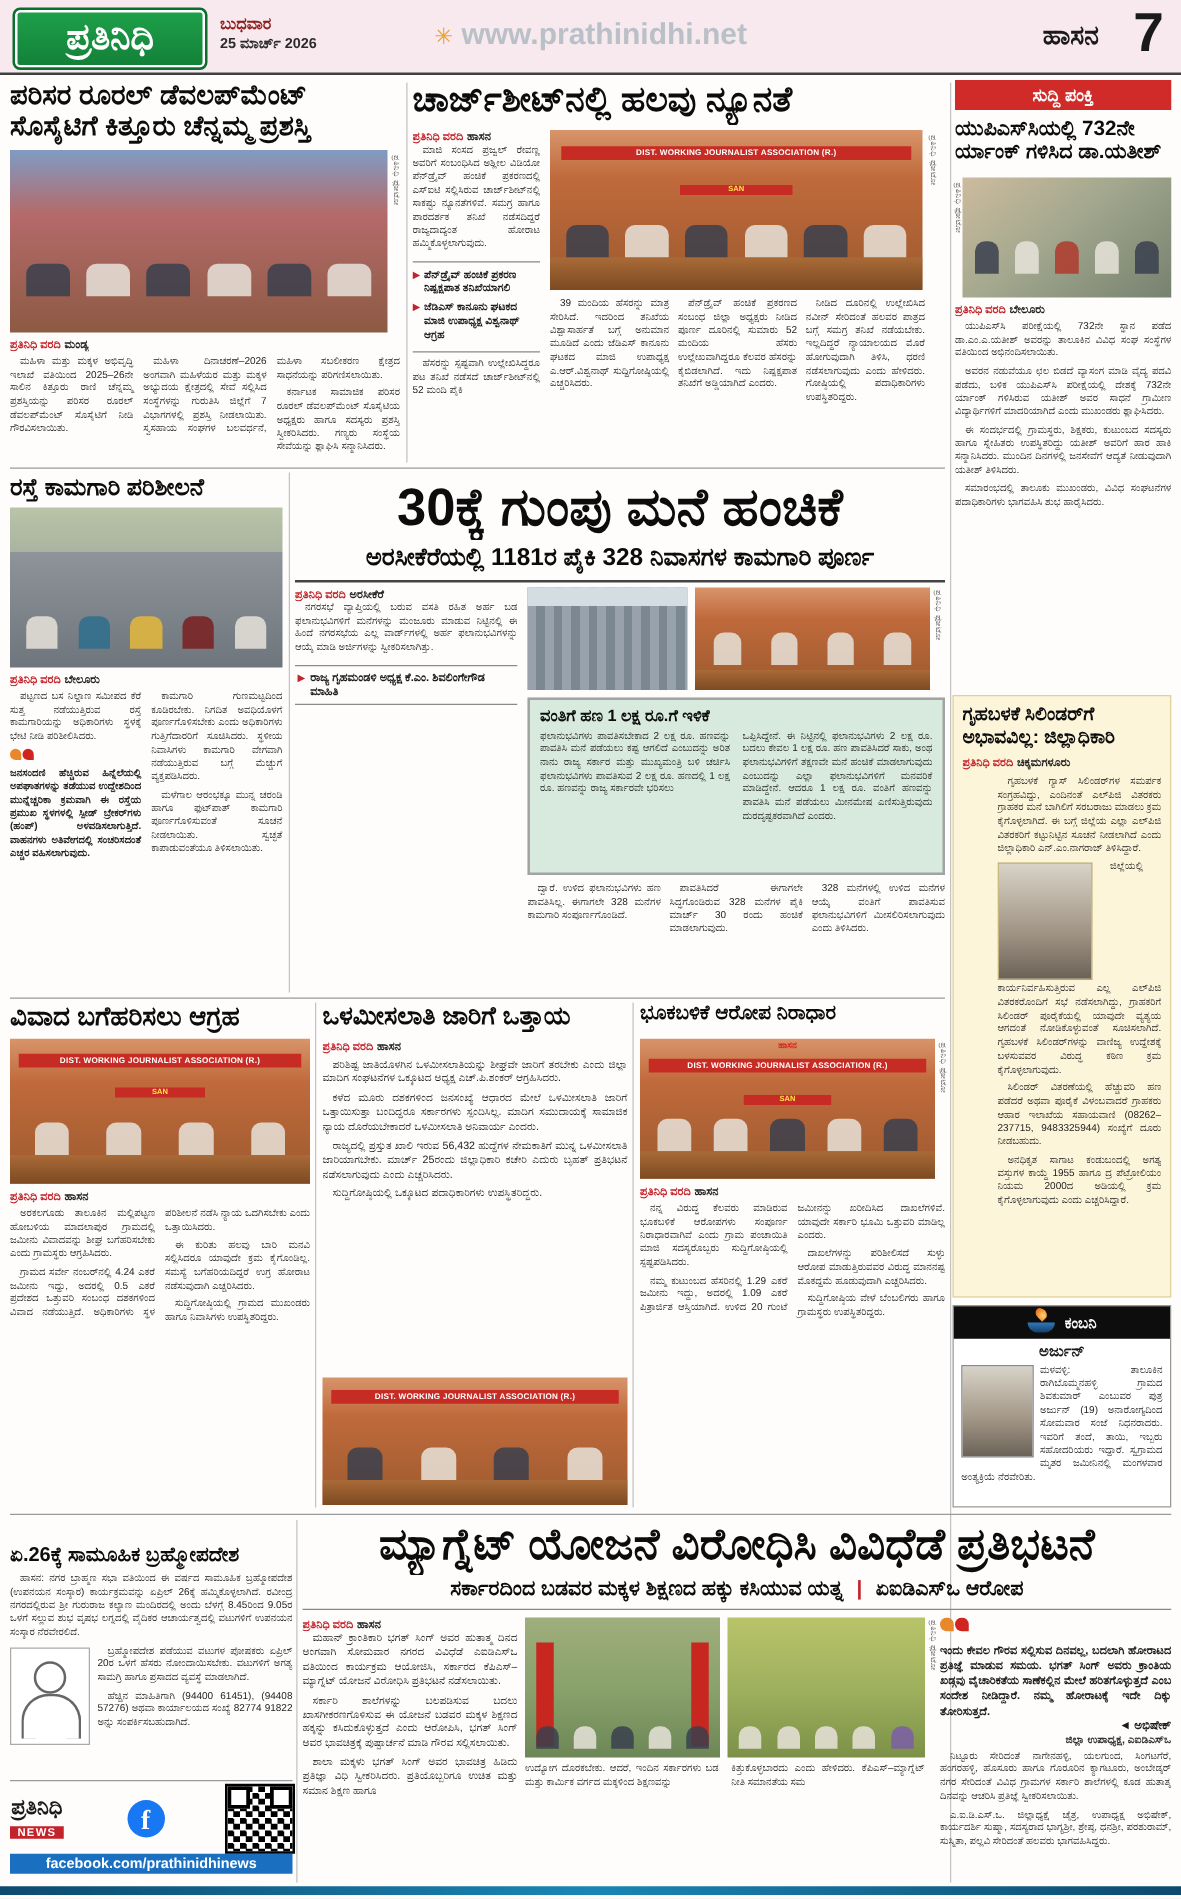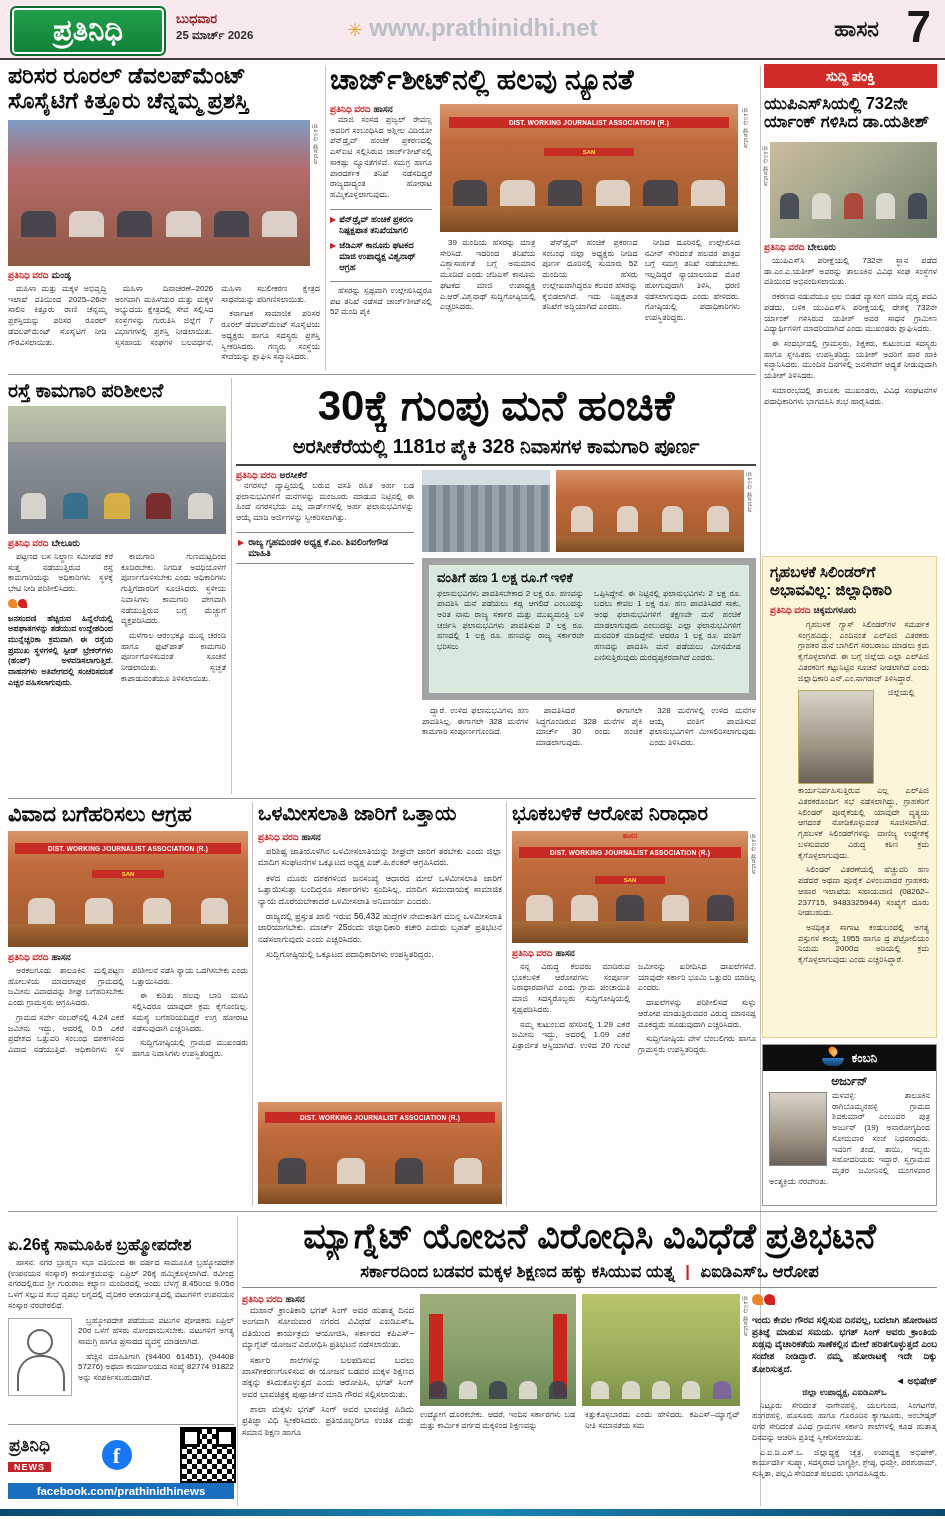--- a/index.html
+++ b/index.html
@@ -35,21 +35,21 @@
          display:flex;gap:4px;font-size:9px;font-weight:bold;line-height:1.25;}
   .tri{color:#c3232a;font-size:8px;line-height:1.4;}
   .qdrop{display:inline-block;width:9px;height:9px;border-radius:50% 50% 0 50%;background:#e8872c;vertical-align:top;}
   .qdrop.d2{background:#cf2420;margin-left:1px;}
   .hrule{position:absolute;height:1px;background:#9a9a9a;}
   .vrule{position:absolute;width:1px;background:#c2c2c2;}
   .headrule{height:2px;background:#3f3f3f;}
   .colbox{column-gap:8px;}
   .bullets{border-top:1px solid #888;border-bottom:1px solid #888;padding:4px 0;margin:4px 0;}
   .bullet-item{display:flex;gap:3px;font-size:8.5px;font-weight:bold;line-height:1.3;margin-bottom:4px;}
-  .greenbox{background:#d7eadd;border:7px solid #a3a3a3;}
+  .greenbox{background:#d7eadd;border:2px solid #a3a3a3;}
   .cream{background:#fdf5da;border:1px solid #e0d09a;}
   .obit{background:#fff;border:1px solid #999;}
   .obit-head{background:#0d0d0d;color:#fff;display:flex;align-items:center;justify-content:center;gap:8px;height:26px;}
   .diya{position:relative;width:22px;height:15px;}
   .diya::before{content:"";position:absolute;left:7px;top:-5px;width:8px;height:10px;
      background:radial-gradient(circle at 50% 70%,#ffd27a 0%,#ef8b2a 60%,#d8521b 100%);
      border-radius:50% 50% 50% 0;transform:rotate(-45deg);}
   .diya::after{content:"";position:absolute;bottom:0;left:0;width:22px;height:8px;
      background:linear-gradient(#2f79bd,#143f69);border-radius:0 0 11px 11px;}
   .fbc{width:30px;height:30px;border-radius:50%;background:#1877f2;color:#fff;font-weight:bold;text-align:center;
@@ -58,21 +58,21 @@
       outline:2px solid #000;position:relative;}
   .qr::before,.qr::after{content:"";position:absolute;width:12px;height:12px;border:3px solid #000;background:#fff;}
   .qr::before{left:0;top:0;}
   .qr::after{right:0;top:0;}
   .newsbadge{background:#c3232a;color:#fff;font-size:9px;font-weight:bold;padding:0 6px;letter-spacing:1px;}
   .urlbar{background:#1a6fc0;color:#fff;font-size:11.5px;font-weight:bold;text-align:center;padding:2px 0;}
   .illus{float:left;width:62px;height:76px;border:1px solid #aaa;background:#fff;margin:2px 6px 2px 0;position:relative;}
   .illus::before{content:"";position:absolute;left:18px;top:10px;width:22px;height:22px;border-radius:50%;border:2px solid #666;}
   .illus::after{content:"";position:absolute;left:8px;top:36px;width:44px;height:34px;border-radius:22px 22px 0 0;border:2px solid #666;border-bottom:none;}
   .attr-name{font-weight:bold;font-size:9.5px;text-align:right;}
-  .attr-title{font-size:8.5px;text-align:center;color:#333;font-weight:bold;}
+  .attr-title{font-size:8.5px;text-align:right;color:#333;font-weight:bold;}
   .quote-text{font-size:9px;font-weight:bold;line-height:1.35;text-align:justify;}
   .footerbar{background:linear-gradient(90deg,#0d4a6e,#1a86b4,#0d4a6e);}
 </style>
 </head>
 <body>
 
 <div class="page">
 
   <div class="abs" style="left:0;top:0;width:945px;height:58px;background:#f7e9ed;"></div>
   <div class="abs" style="left:10px;top:6px;width:152px;height:46px;background:linear-gradient(180deg,#1fa14a,#128038);border:2px solid #0b6e2f;border-radius:6px;box-shadow:inset 0 0 0 2px #fff;color:#fff;font-weight:bold;font-size:29px;text-align:center;line-height:44px;">ಪ್ರತಿನಿಧಿ</div>
@@ -174,21 +174,21 @@
           <div class="fig"></div>
           <div class="fig"></div>
         </div>
     </div>
     <div class="vcred abs" style="left:-2px;top:52px;height:90px;">ಪ್ರತಿನಿಧಿ ಫೋಟೋ</div>
     <div class="byline abs" style="left:0;top:148px;">
       <span class="bl-label">ಪ್ರತಿನಿಧಿ ವರದಿ</span><span class="bl-place">ಬೇಲೂರು</span>
     </div>
     <div class="body-sm abs" style="left:0;top:162px;width:173px;height:296px;">
       <p>ಯುಪಿಎಸ್‌ಸಿ ಪರೀಕ್ಷೆಯಲ್ಲಿ 732ನೇ ಸ್ಥಾನ ಪಡೆದ ಡಾ.ಎಂ.ಎ.ಯತೀಶ್ ಅವರನ್ನು ತಾಲೂಕಿನ ವಿವಿಧ ಸಂಘ ಸಂಸ್ಥೆಗಳ ವತಿಯಿಂದ ಅಭಿನಂದಿಸಲಾಯಿತು.</p>
-      <p>ರಕರಣದ ನಡುವೆಯೂ ಛಲ ಬಿಡದೆ ವ್ಯಾಸಂಗ ಮಾಡಿ ವೈದ್ಯ ಪದವಿ ಪಡೆದು, ಬಳಿಕ ಯುಪಿಎಸ್‌ಸಿ ಪರೀಕ್ಷೆಯಲ್ಲಿ ದೇಶಕ್ಕೆ 732ನೇ ರ್ಯಾಂಕ್ ಗಳಿಸಿರುವ ಯತೀಶ್ ಅವರ ಸಾಧನೆ ಗ್ರಾಮೀಣ ವಿದ್ಯಾರ್ಥಿಗಳಿಗೆ ಮಾದರಿಯಾಗಿದೆ ಎಂದು ಮುಖಂಡರು ಶ್ಲಾಘಿಸಿದರು.</p>
+      <p>ಅವರನ ನಡುವೆಯೂ ಛಲ ಬಿಡದೆ ವ್ಯಾಸಂಗ ಮಾಡಿ ವೈದ್ಯ ಪದವಿ ಪಡೆದು, ಬಳಿಕ ಯುಪಿಎಸ್‌ಸಿ ಪರೀಕ್ಷೆಯಲ್ಲಿ ದೇಶಕ್ಕೆ 732ನೇ ರ್ಯಾಂಕ್ ಗಳಿಸಿರುವ ಯತೀಶ್ ಅವರ ಸಾಧನೆ ಗ್ರಾಮೀಣ ವಿದ್ಯಾರ್ಥಿಗಳಿಗೆ ಮಾದರಿಯಾಗಿದೆ ಎಂದು ಮುಖಂಡರು ಶ್ಲಾಘಿಸಿದರು.</p>
       <p>ಈ ಸಂದರ್ಭದಲ್ಲಿ ಗ್ರಾಮಸ್ಥರು, ಶಿಕ್ಷಕರು, ಕುಟುಂಬದ ಸದಸ್ಯರು ಹಾಗೂ ಸ್ನೇಹಿತರು ಉಪಸ್ಥಿತರಿದ್ದು ಯತೀಶ್ ಅವರಿಗೆ ಹಾರ ಹಾಕಿ ಸನ್ಮಾನಿಸಿದರು. ಮುಂದಿನ ದಿನಗಳಲ್ಲಿ ಜನಸೇವೆಗೆ ಆದ್ಯತೆ ನೀಡುವುದಾಗಿ ಯತೀಶ್ ತಿಳಿಸಿದರು.</p>
       <p>ಸಮಾರಂಭದಲ್ಲಿ ತಾಲೂಕು ಮುಖಂಡರು, ವಿವಿಧ ಸಂಘಟನೆಗಳ ಪದಾಧಿಕಾರಿಗಳು ಭಾಗವಹಿಸಿ ಶುಭ ಹಾರೈಸಿದರು.</p>
     </div>
   </div>
 
   <div class="abs cream" style="left:762px;top:556px;width:175px;height:482px;box-sizing:border-box;padding:6px 7px;">
     <div class="hl" style="font-size:15px;line-height:1.2;height:40px;overflow:hidden;">ಗೃಹಬಳಕೆ ಸಿಲಿಂಡರ್‌ಗೆ ಅಭಾವವಿಲ್ಲ: ಜಿಲ್ಲಾಧಿಕಾರಿ</div>
     <div class="byline" style="margin:2px 0 4px 0;">
       <span class="bl-label">ಪ್ರತಿನಿಧಿ ವರದಿ</span><span class="bl-place">ಚಿಕ್ಕಮಗಳೂರು</span>
     </div>
@@ -320,21 +320,21 @@
           <div class="fig"></div>
           <div class="fig" style="background:#e7e3da;"></div>
           <div class="fig"></div>
           <div class="fig" style="background:#e7e3da;"></div>
         </div>
       <div class="ptable"></div>
     </div>
   </div>
 
   <div class="abs" style="left:512px;top:802px;width:244px;height:404px;">
-    <div class="hl" style="font-size:20px;height:26px;overflow:hidden;">ಭೂಕಬಳಿಕೆ ಆರೋಪ ನಿರಾಧಾರ</div>
+    <div class="hl" style="font-size:16px;height:26px;overflow:hidden;">ಭೂಕಬಳಿಕೆ ಆರೋಪ ನಿರಾಧಾರ</div>
     <div class="photo ph-press" style="position:absolute;left:0;top:29px;width:236px;height:112px;">
       <div class="banner-city">ಹಾಸನ</div>
       <div class="banner" style="top:14%;">DIST. WORKING JOURNALIST ASSOCIATION (R.)</div>
       <div class="banner-sub" style="top:40%;">SAN</div>
       <div class="figs">
           <div class="fig" style="background:#e7e3da;"></div>
           <div class="fig" style="background:#e7e3da;"></div>
           <div class="fig"></div>
           <div class="fig" style="background:#e7e3da;"></div>
           <div class="fig"></div>

